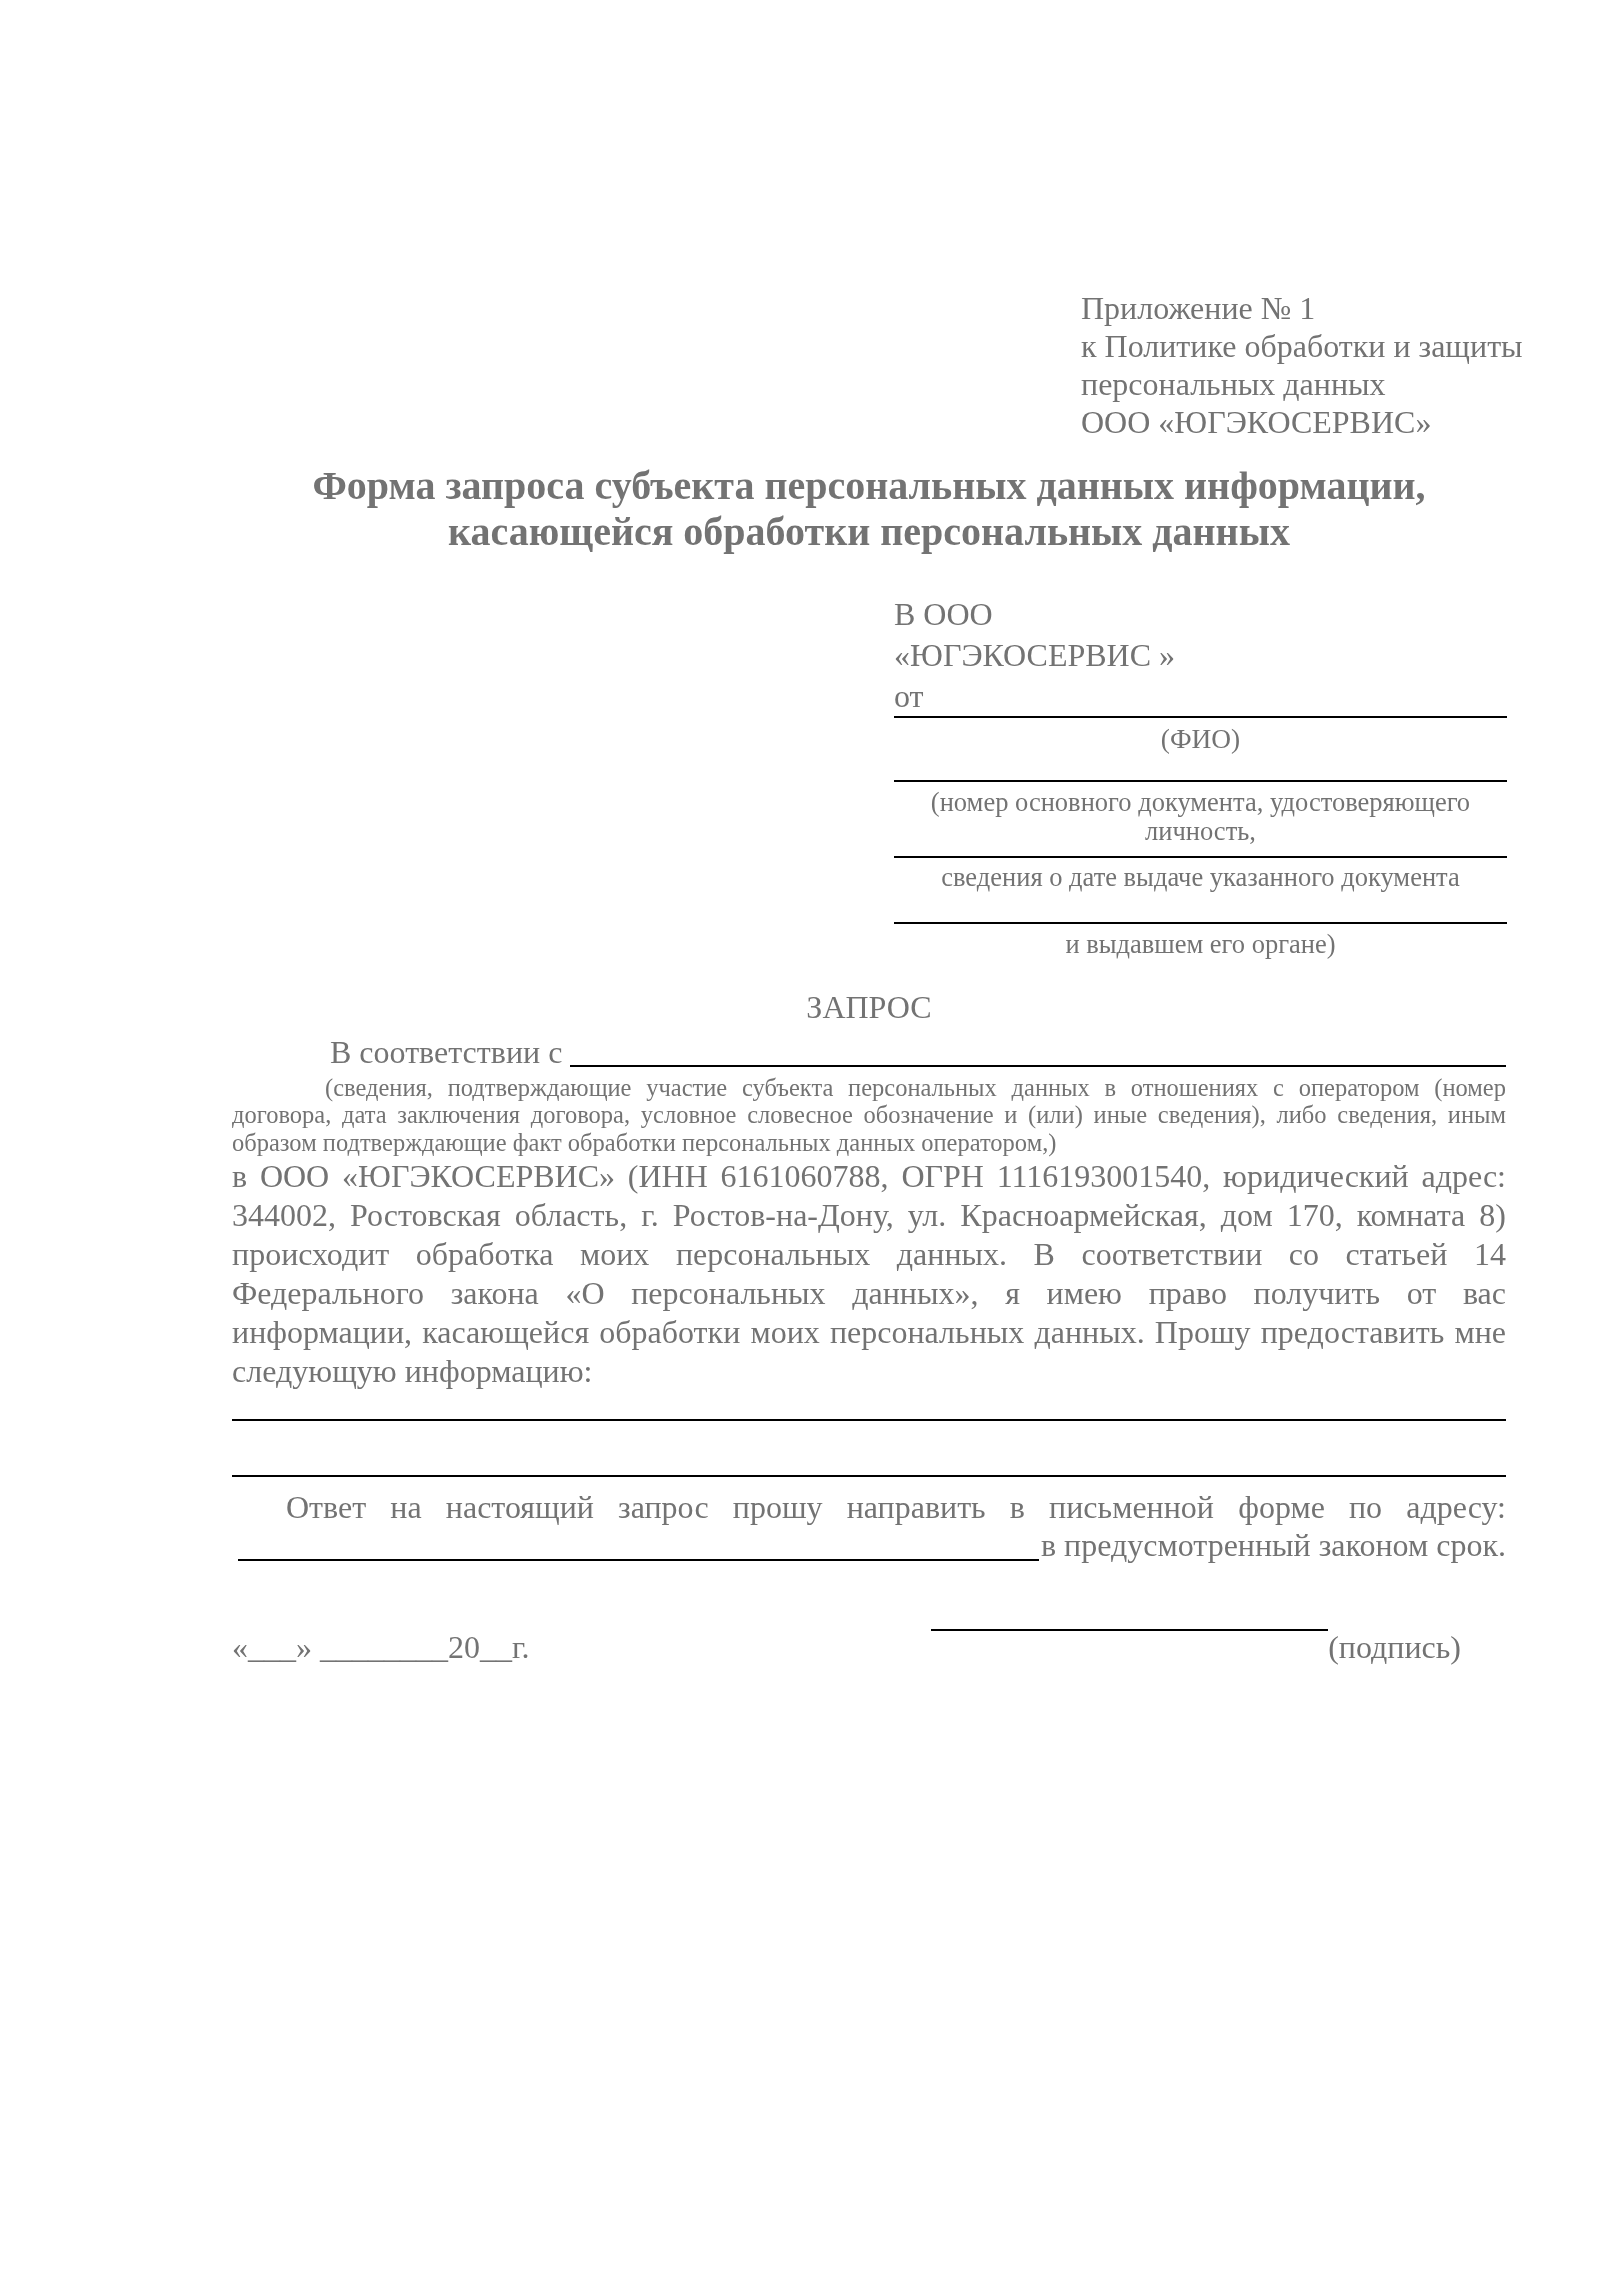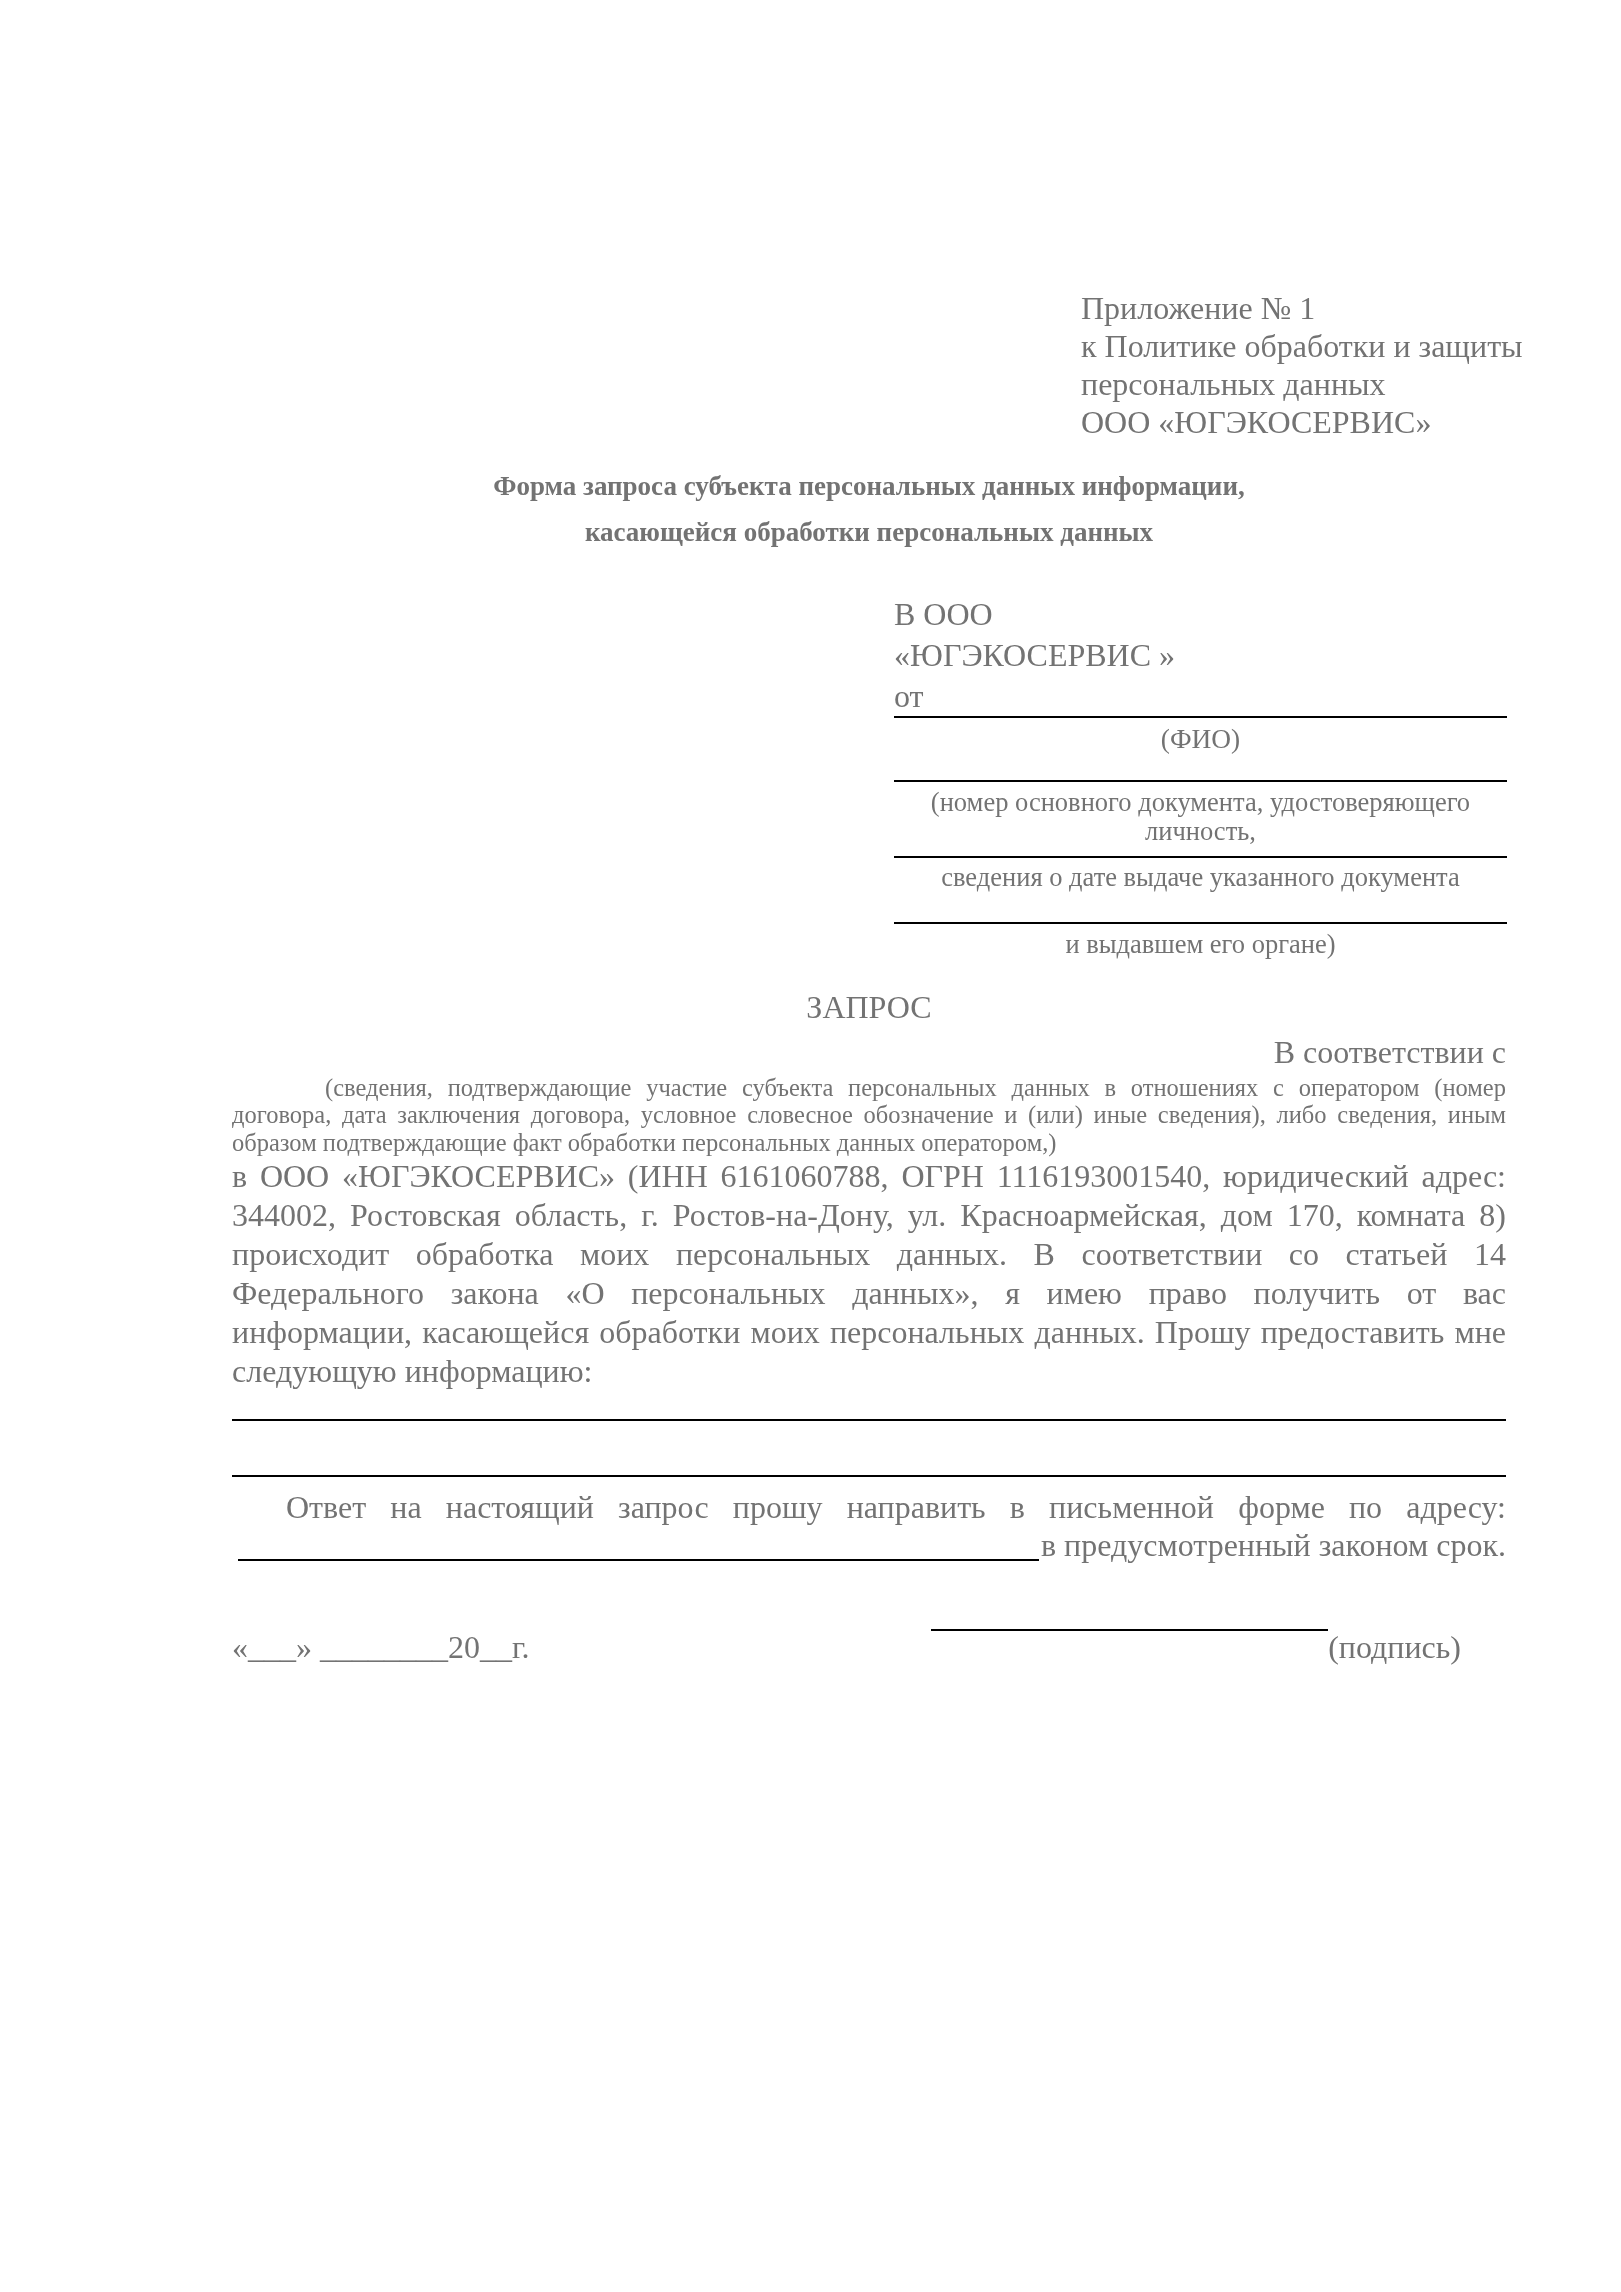--- a/index.html
+++ b/index.html
@@ -28,21 +28,21 @@
     line-height: 38px;
   }
 
   
   .doc-title {
     left: 232px;
     top: 463px;
     width: 1274px;
     text-align: center;
     font-weight: bold;
-    font-size: 27px;
+    font-size: 40px;
     line-height: 46px;
   }
 
   
   .addressee {
     left: 894px;
     top: 591px;
     width: 613px;
     height: 392px;
   }
@@ -71,21 +71,20 @@
   }
 
   .intro-row {
     left: 232px;
     top: 1035px;
     width: 1274px;
     height: 35px;
     display: flex;
     align-items: flex-end;
     line-height: 35px;
-    flex-direction: column;
   }
   .intro-row .prefix { padding-left: 98px; white-space: nowrap; }
   .fill-line {
     flex: 1;
     border-bottom: 2.9px solid #000;
     margin-bottom: 2.9px;
     margin-left: 7.8px;
   }
 
   .note {

